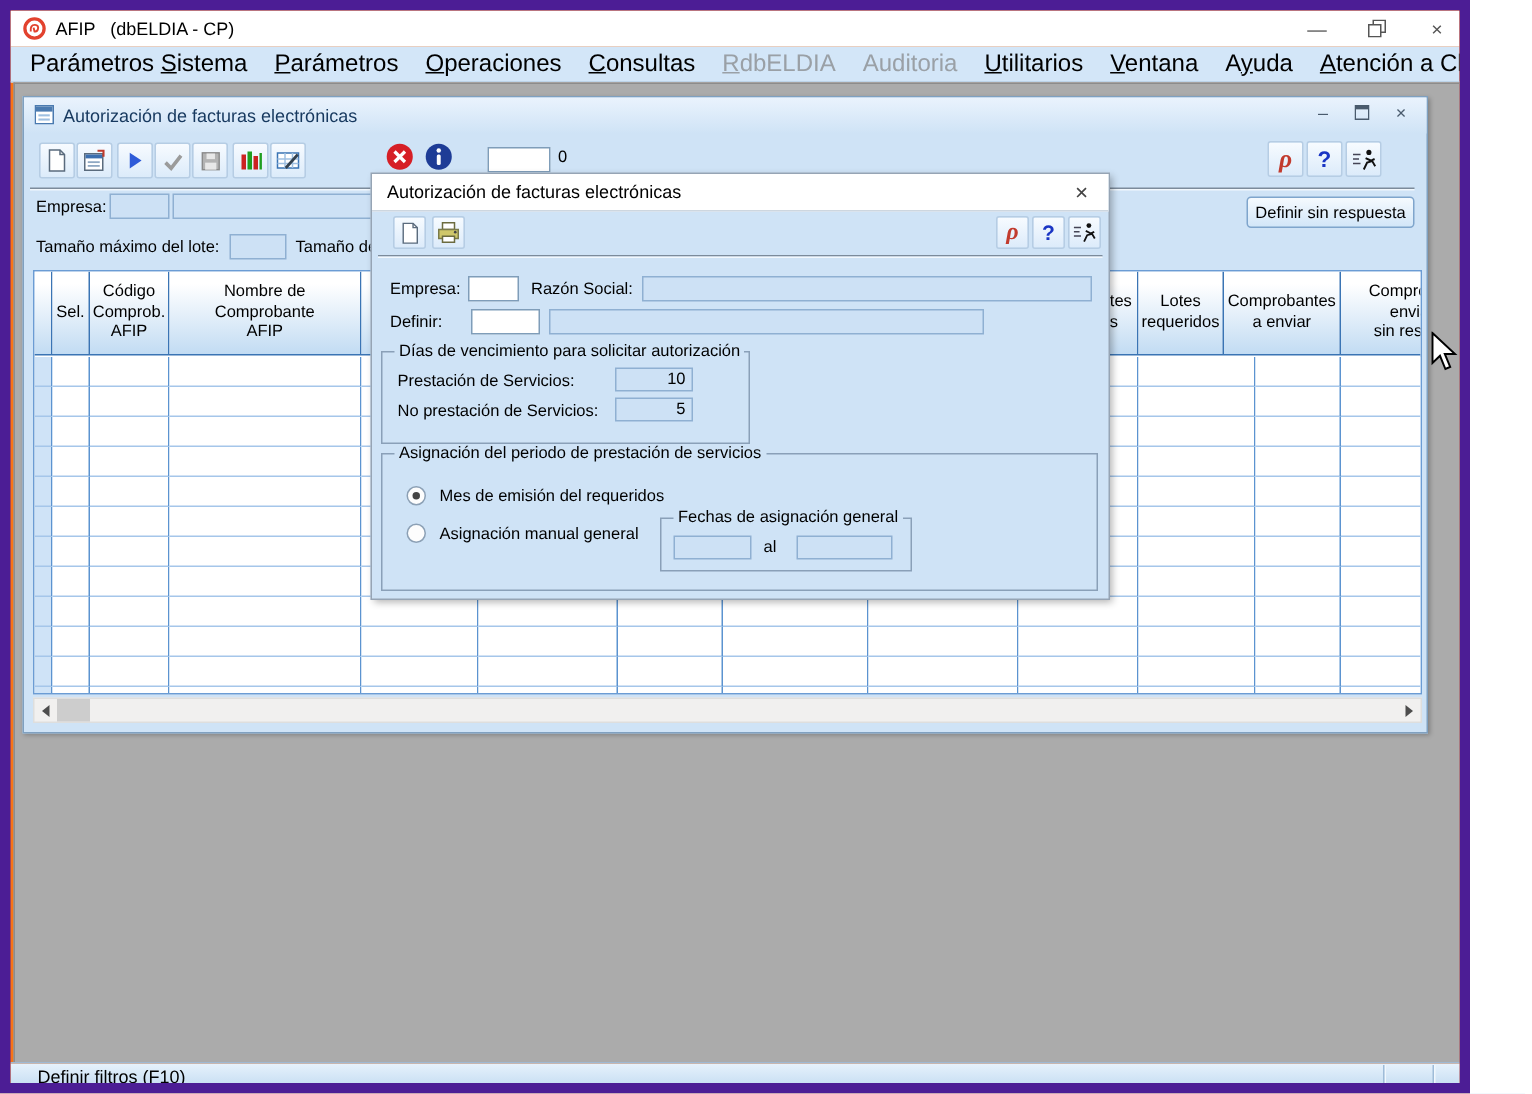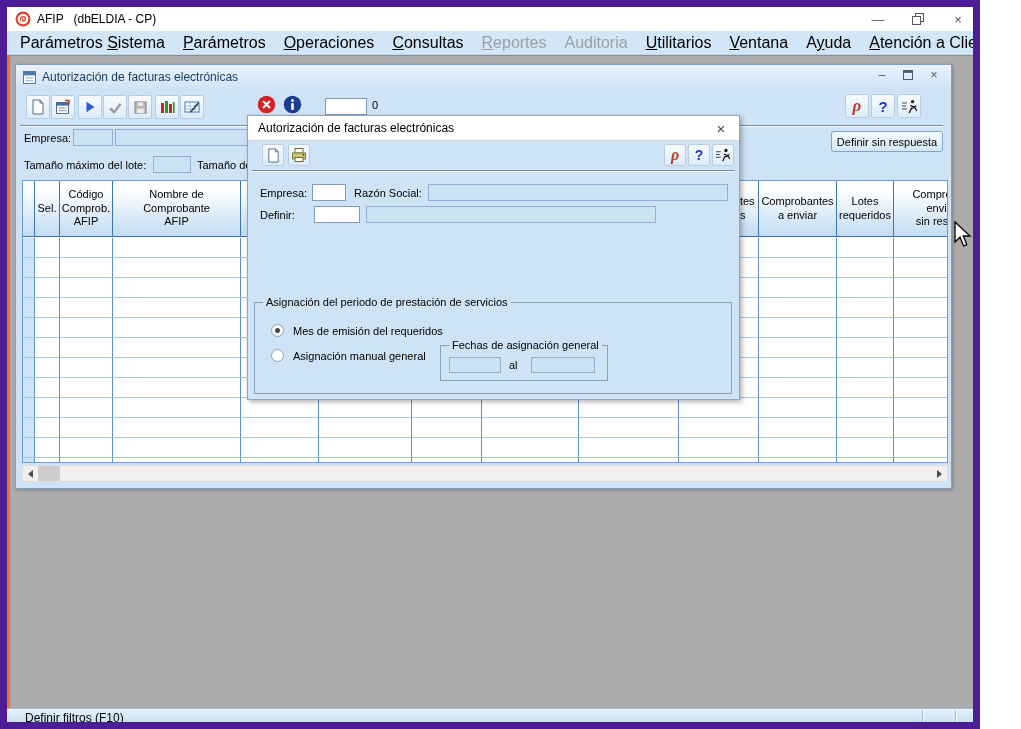--- a/index.html
+++ b/index.html
@@ -95,21 +95,21 @@
       </span>
       <span class="g glyph-x">×</span>
     </div>
   </div>
 
   <div class="menubar">
       <div class="menu-item"><span>Parámetros </span><span class="acc">S</span><span>istema</span></div>
       <div class="menu-item"><span></span><span class="acc">P</span><span>arámetros</span></div>
       <div class="menu-item"><span></span><span class="acc">O</span><span>peraciones</span></div>
       <div class="menu-item"><span></span><span class="acc">C</span><span>onsultas</span></div>
-      <div class="menu-item menu-disabled"><span></span><span class="acc">R</span><span>eportes</span></div>
+      <div class="menu-item menu-disabled"><span></span><span class="acc">R</span><span>dbELDIA</span></div>
       <div class="menu-item menu-disabled"><span>Auditoria</span><span class="acc"></span><span></span></div>
       <div class="menu-item"><span></span><span class="acc">U</span><span>tilitarios</span></div>
       <div class="menu-item"><span></span><span class="acc">V</span><span>entana</span></div>
       <div class="menu-item"><span>A</span><span class="acc">y</span><span>uda</span></div>
       <div class="menu-item"><span></span><span class="acc">A</span><span>tención a Clientes</span></div>
     </div>
 
   <div class="mdi"></div>
 
   <div class="childwin">
@@ -234,24 +234,24 @@
           <div class="th" style="width: 128px;">Nombre de
 Comprobante
 AFIP</div>
           <div class="th" style="width: 78px;"></div>
           <div class="th" style="width: 93px;"></div>
           <div class="th" style="width: 70px;"></div>
           <div class="th" style="width: 97px;"></div>
           <div class="th" style="width: 100px;"></div>
           <div class="th" style="width: 80px;">Comprobantes
 pendientes</div>
+          <div class="th" style="width: 57px;">Lotes
+requeridos</div>
           <div class="th" style="width: 78px;">Comprobantes
 a enviar</div>
-          <div class="th" style="width: 57px;">Lotes
-requeridos</div>
           <div class="th" style="width: 110px;">Comprobantes
 enviados
 sin respuesta</div>
         </div>
       <div class="tbody">
           <div class="tr">
             <div class="td td-sel" style="width: 12px;"></div>
             <div class="td" style="width: 25px;"></div>
             <div class="td" style="width: 53px;"></div>
             <div class="td" style="width: 128px;"></div>
@@ -481,20 +481,27 @@
 
     <span class="lbl" style="left:12px;top:71px">Empresa:</span>
     <div class="inbox-white" style="left:64px;top:68px;width:34px"></div>
     <span class="lbl" style="left:106px;top:71px">Razón Social:</span>
     <div class="inbox" style="left:180px;top:68px;width:300px"></div>
 
     <span class="lbl" style="left:12px;top:93px">Definir:</span>
     <div class="inbox-white" style="left:66px;top:90px;width:46px"></div>
     <div class="inbox" style="left:118px;top:90px;width:290px"></div>
 
+    <div class="group" style="left:6px;top:118px;width:246px;height:62px">
+      <span class="legend">Días de vencimiento para solicitar autorización</span>
+      <span class="lbl" style="left:10px;top:13px">Prestación de Servicios:</span>
+      <div class="inbox val-right" style="left:155px;top:10px;width:52px;height:16px">10</div>
+      <span class="lbl" style="left:10px;top:33px">No prestación de Servicios:</span>
+      <div class="inbox val-right" style="left:155px;top:30px;width:52px;height:16px">5</div>
+    </div>
 
     <div class="group" style="left:6px;top:186px;width:478px;height:92px">
       <span class="legend">Asignación del periodo de prestación de servicios</span>
 
       <div>
         <span class="radio checked" style="left:16px;top:21px"></span>
         <span class="lbl" style="left:38px;top:22px">Mes de emisión del requeridos</span>
       </div>
       <div>
         <span class="radio" style="left:16px;top:46px"></span>

